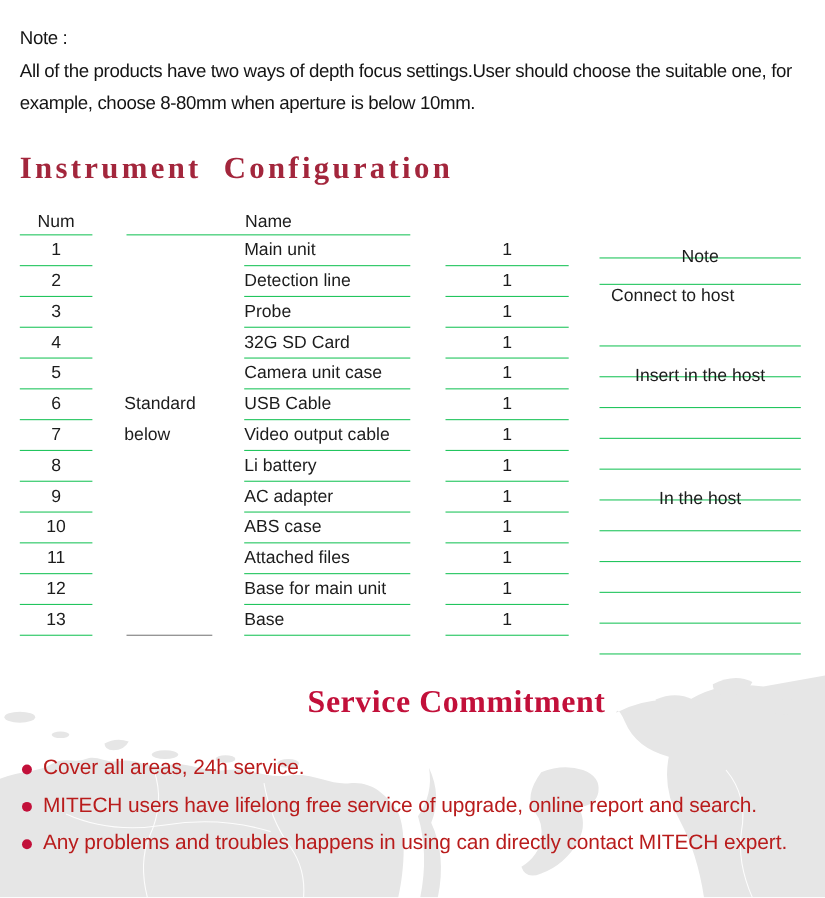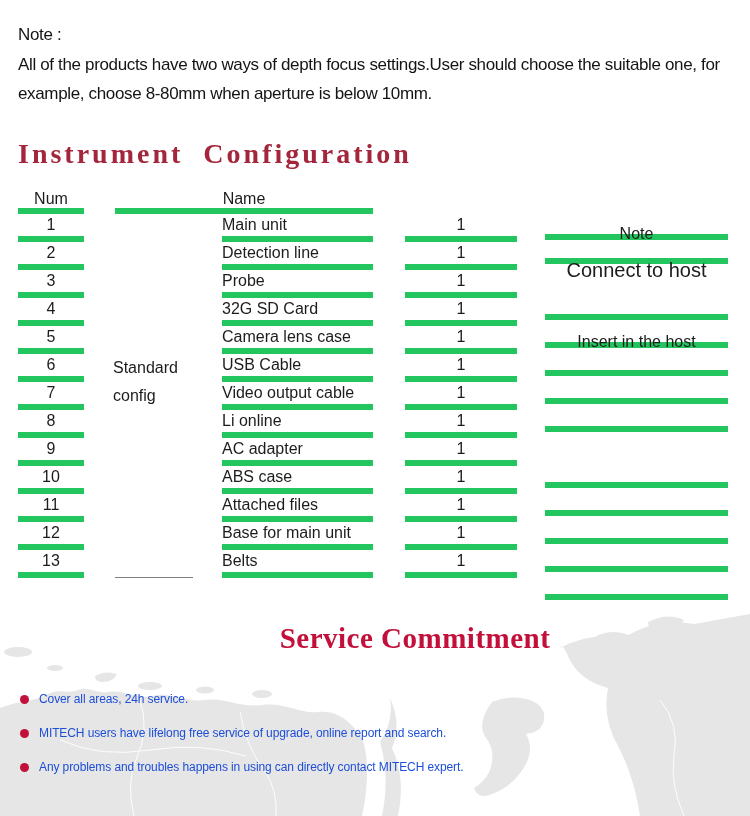--- a/index.html
+++ b/index.html
@@ -19,48 +19,48 @@
   .h-instrument{
     position:absolute;left:18px;top:138px;margin:0;
     font-family:"Liberation Serif", serif;font-weight:bold;font-size:28px;
     letter-spacing:3px;word-spacing:10px;text-align:right;
   }
 
   
   .cfg-table{position:absolute;left:0;top:190px;width:750px;height:390px;font-size:16px;color:#1c1c1c;}
   .trow{position:relative;height:28px;}
   .trow.head{height:24px;}
-  .cell{position:absolute;top:0;bottom:0;display:flex;align-items:center;justify-content:center;border-bottom:6px solid #22c55e;}
+  .cell{position:absolute;top:0;bottom:0;display:flex;align-items:center;justify-content:center;border-bottom:1px solid #22c55e;}
   .c-num {left:18px;width:66px;}
   .c-name{left:222px;width:151px;justify-content:flex-start;}
   .c-qty {left:405px;width:112px;}
   .c-note{left:545px;width:183px;margin-top:44px;}
   .h-name{left:115px;width:258px;justify-content:center;}
   .nb{border-bottom:none;}
   .group-label{
     position:absolute;left:113px;top:164px;width:83px;
     line-height:28px;font-size:16px;
   }
   .group-bottom-line{position:absolute;left:115px;top:387px;width:78px;border-top:1px solid #7d7d7d;}
   .merged-note{
-    position:absolute;left:545px;top:52px;width:183px;height:56px;
-    display:flex;align-items:center;justify-content:center;font-size:20px;
+    position:absolute;left:520px;top:52px;width:183px;height:56px;
+    display:flex;align-items:center;justify-content:center;font-size:16px;
   }
 
   
   .h-service{
     position:absolute;left:0;top:622px;width:750px;margin:0;text-align:center;
     font-family:"Liberation Serif", serif;font-weight:bold;font-size:29px;letter-spacing:0.5px;padding-left:40px;
   }
 
   
   .bullets{position:absolute;left:20px;top:682px;width:726px;list-style:none;margin:0;padding:0;}
   .bullet-row{display:flex;align-items:center;height:34px;}
   .dot{width:9px;height:9px;border-radius:50%;margin-right:10px;flex:0 0 9px;}
-  .bullet-text{font-size:12px;letter-spacing:-0.1px;color:#1d4ed8;white-space:nowrap;}
+  .bullet-text{font-size:19px;letter-spacing:-0.1px;color:#b91c1c;white-space:nowrap;}
 </style>
 </head>
 <body>
 
 <div class="page">
 
   <svg class="map-bg" viewBox="0 0 750 816" xmlns="http://www.w3.org/2000/svg">
     <g fill="#e6e6e6">
       <path d="M0,708 C20,700 35,702 48,694 C60,688 68,694 78,690 C88,686 96,694 108,692 C124,689 138,700 152,696 C170,691 185,703 205,700 C225,697 240,708 262,705 C285,702 300,714 318,712 C338,710 350,722 360,735 C370,750 368,790 362,816 L0,816 Z"></path>
       <ellipse cx="18" cy="652" rx="14" ry="5"></ellipse>
@@ -125,43 +125,44 @@
 
       <div class="trow">
         <div class="cell c-num">4</div>
         <div class="cell c-name">32G SD Card</div>
         <div class="cell c-qty">1</div>
         <div class="cell c-note">Insert in the host</div>
       </div>
 
       <div class="trow">
         <div class="cell c-num">5</div>
-        <div class="cell c-name">Camera lens case</div>
+        <div class="cell c-name">Camera unit case</div>
         <div class="cell c-qty">1</div>
         <div class="cell c-note"></div>
       </div>
 
       <div class="trow">
         <div class="cell c-num">6</div>
         <div class="cell c-name">USB Cable</div>
         <div class="cell c-qty">1</div>
         <div class="cell c-note"></div>
       </div>
 
       <div class="trow">
         <div class="cell c-num">7</div>
         <div class="cell c-name">Video output cable</div>
         <div class="cell c-qty">1</div>
         <div class="cell c-note"></div>
       </div>
 
       <div class="trow">
         <div class="cell c-num">8</div>
-        <div class="cell c-name">Li online</div>
-        <div class="cell c-qty">1</div>
+        <div class="cell c-name">Li battery</div>
+        <div class="cell c-qty">1</div>
+        <div class="cell c-note">In the host</div>
       </div>
 
       <div class="trow">
         <div class="cell c-num">9</div>
         <div class="cell c-name">AC adapter</div>
         <div class="cell c-qty">1</div>
         <div class="cell c-note"></div>
       </div>
 
       <div class="trow">
@@ -180,28 +181,28 @@
 
       <div class="trow">
         <div class="cell c-num">12</div>
         <div class="cell c-name">Base for main unit</div>
         <div class="cell c-qty">1</div>
         <div class="cell c-note"></div>
       </div>
 
       <div class="trow">
         <div class="cell c-num">13</div>
-        <div class="cell c-name">Belts</div>
+        <div class="cell c-name">Base</div>
         <div class="cell c-qty">1</div>
         <div class="cell c-note"></div>
       </div>
 
       <div class="group-label">
         <div>Standard</div>
-        <div>config</div>
+        <div>below</div>
       </div>
       <div class="group-bottom-line"></div>
 
       <div class="merged-note">Connect to host</div>
     </div>
 
     <h2 class="h-service" style="color:#C2103A;">Service Commitment</h2>
 
     <ul class="bullets">
       <li class="bullet-row">

